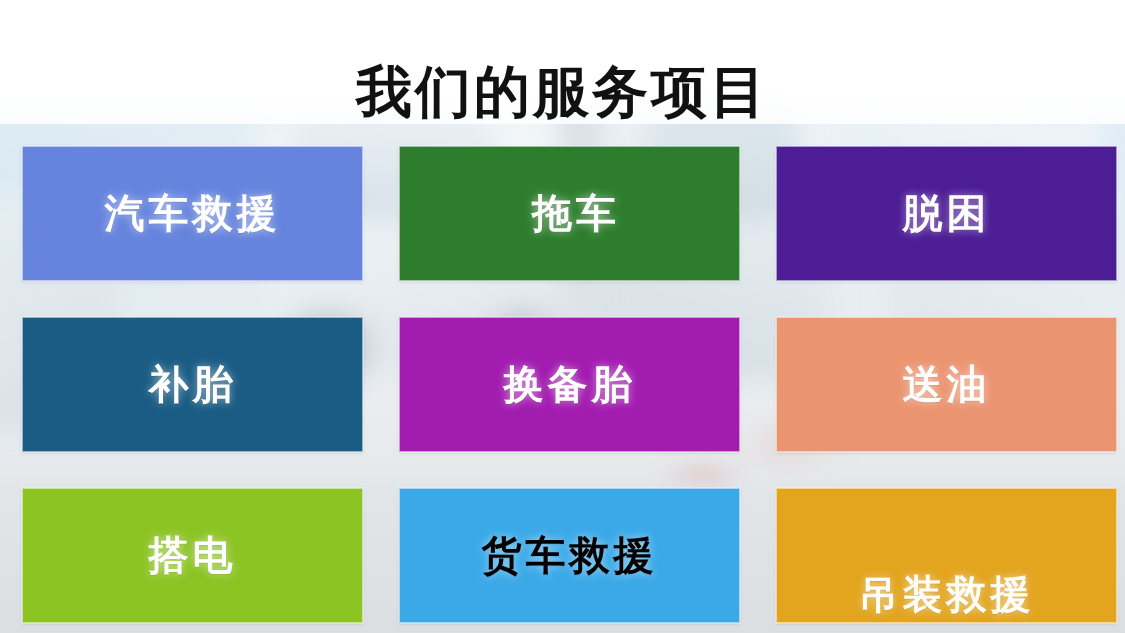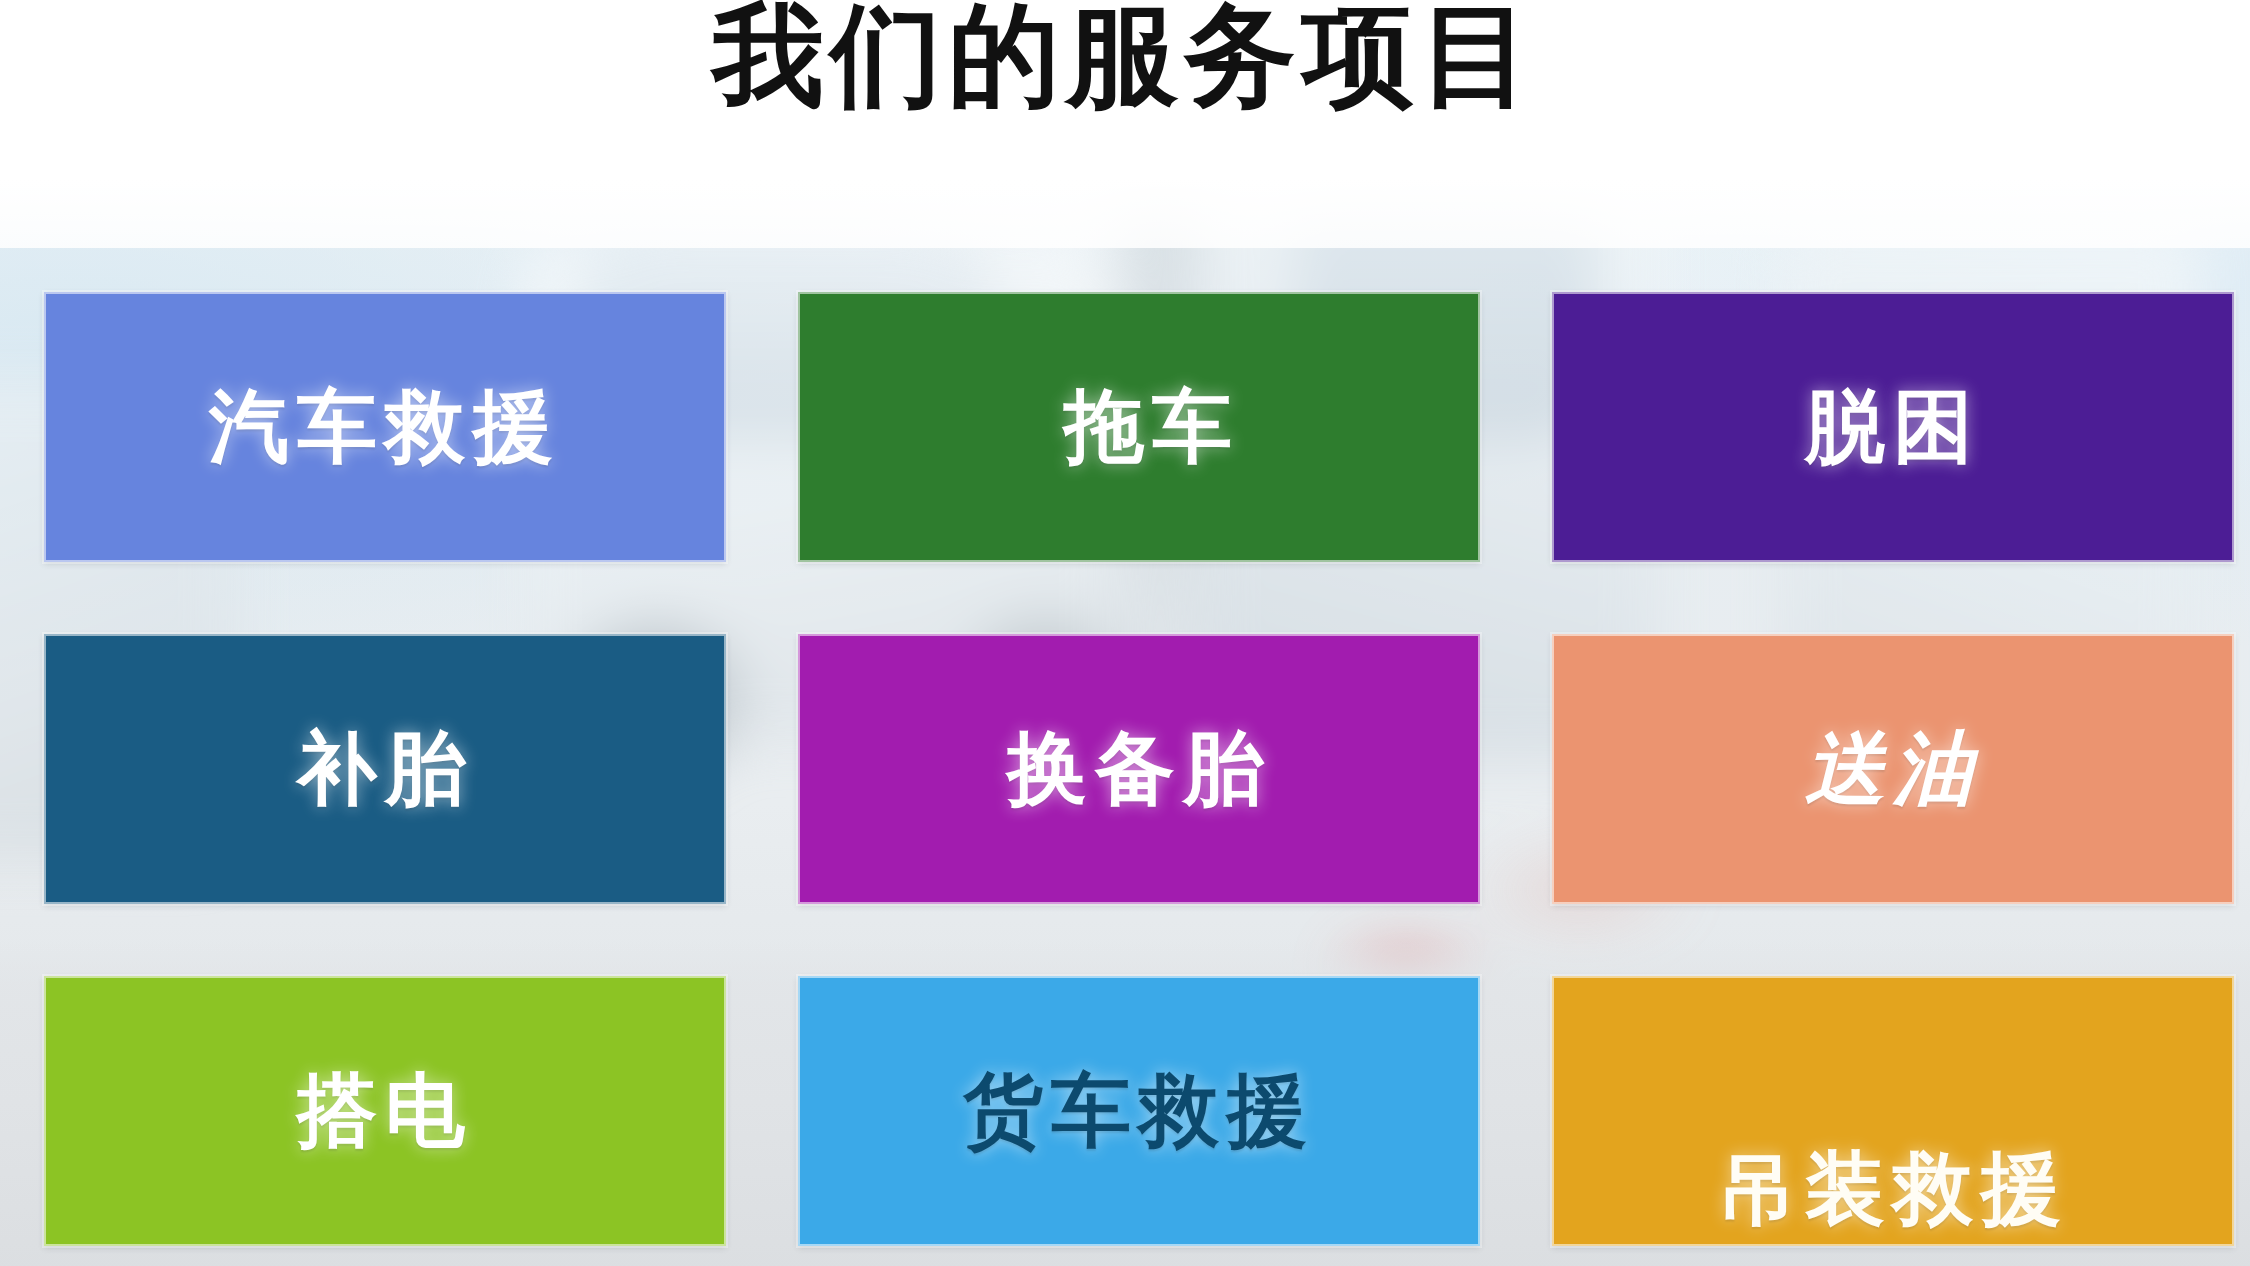--- a/index.html
+++ b/index.html
@@ -138,21 +138,21 @@
 
   
   #header {
     position: absolute;
     left: 0; top: 0;
     width: 1125px;
     height: 124px;
     z-index: 3;
     background: linear-gradient(180deg, #ffffff 0%, #ffffff 72%, rgba(255,255,255,0.86) 100%);
     display: flex;
-    align-items: flex-start;
+    align-items: flex-end;
     justify-content: center;
   }
   #page-title {
     margin: 0;
     font-size: 56px;
     line-height: 1;
     font-weight: bold;
     color: #111111;
     letter-spacing: 3px;
     padding-bottom: 4px;
@@ -237,27 +237,27 @@
       </div>
       <div class="tile" style="background-color: #4c1d95;">
         <span class="tile-label" style="color: rgb(255, 255, 255);">脱困</span>
       </div>
       <div class="tile" style="background-color: rgb(26, 92, 132);">
         <span class="tile-label" style="color: rgb(255, 255, 255);">补胎</span>
       </div>
       <div class="tile" style="background-color: #a21caf;">
         <span class="tile-label" style="color: rgb(255, 255, 255);">换备胎</span>
       </div>
-      <div class="tile" style="background-color: rgb(235, 148, 112); font-style: italic;">
+      <div class="tile" style="background-color: rgb(235, 148, 112);">
         <span class="tile-label" style="color: rgb(255, 255, 255);">送油</span>
       </div>
       <div class="tile" style="background-color: rgb(140, 196, 36);">
         <span class="tile-label" style="color: rgb(255, 255, 255);">搭电</span>
       </div>
       <div class="tile" style="background-color: rgb(59, 169, 232);">
-        <span class="tile-label" style="color: #0c4a6e;">货车救援</span>
+        <span class="tile-label" style="color: #000000;">货车救援</span>
       </div>
       <div class="tile" style="background-color: rgb(227, 164, 30); align-items: flex-end;">
         <span class="tile-label" style="color: rgb(255, 253, 245);">吊装救援</span>
       </div>
     </div>
 
 </div>
 
 </body></html>

